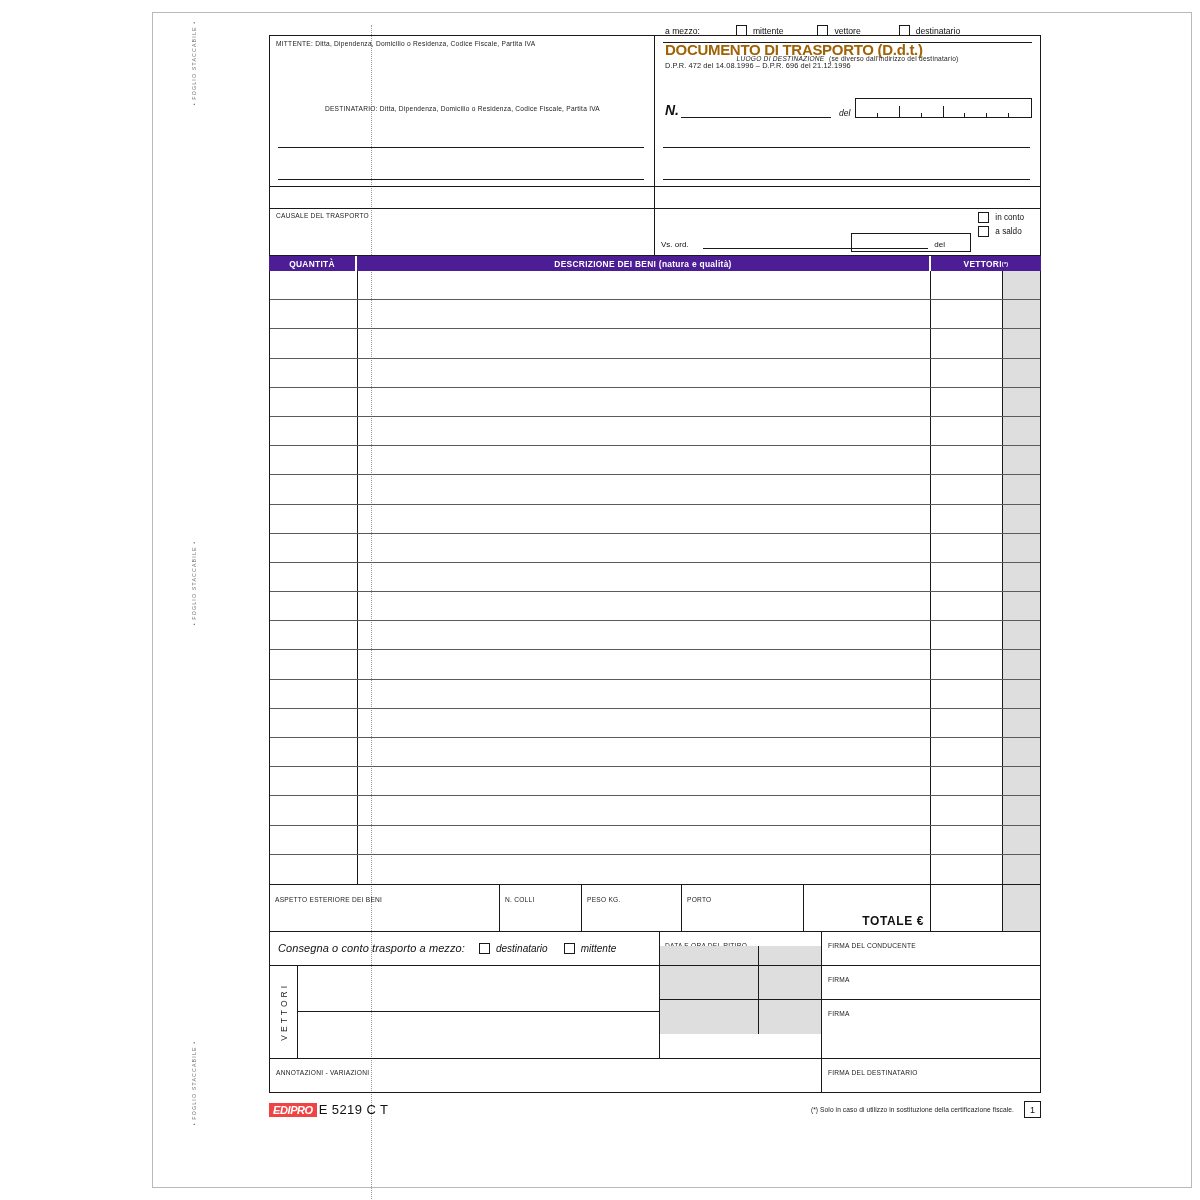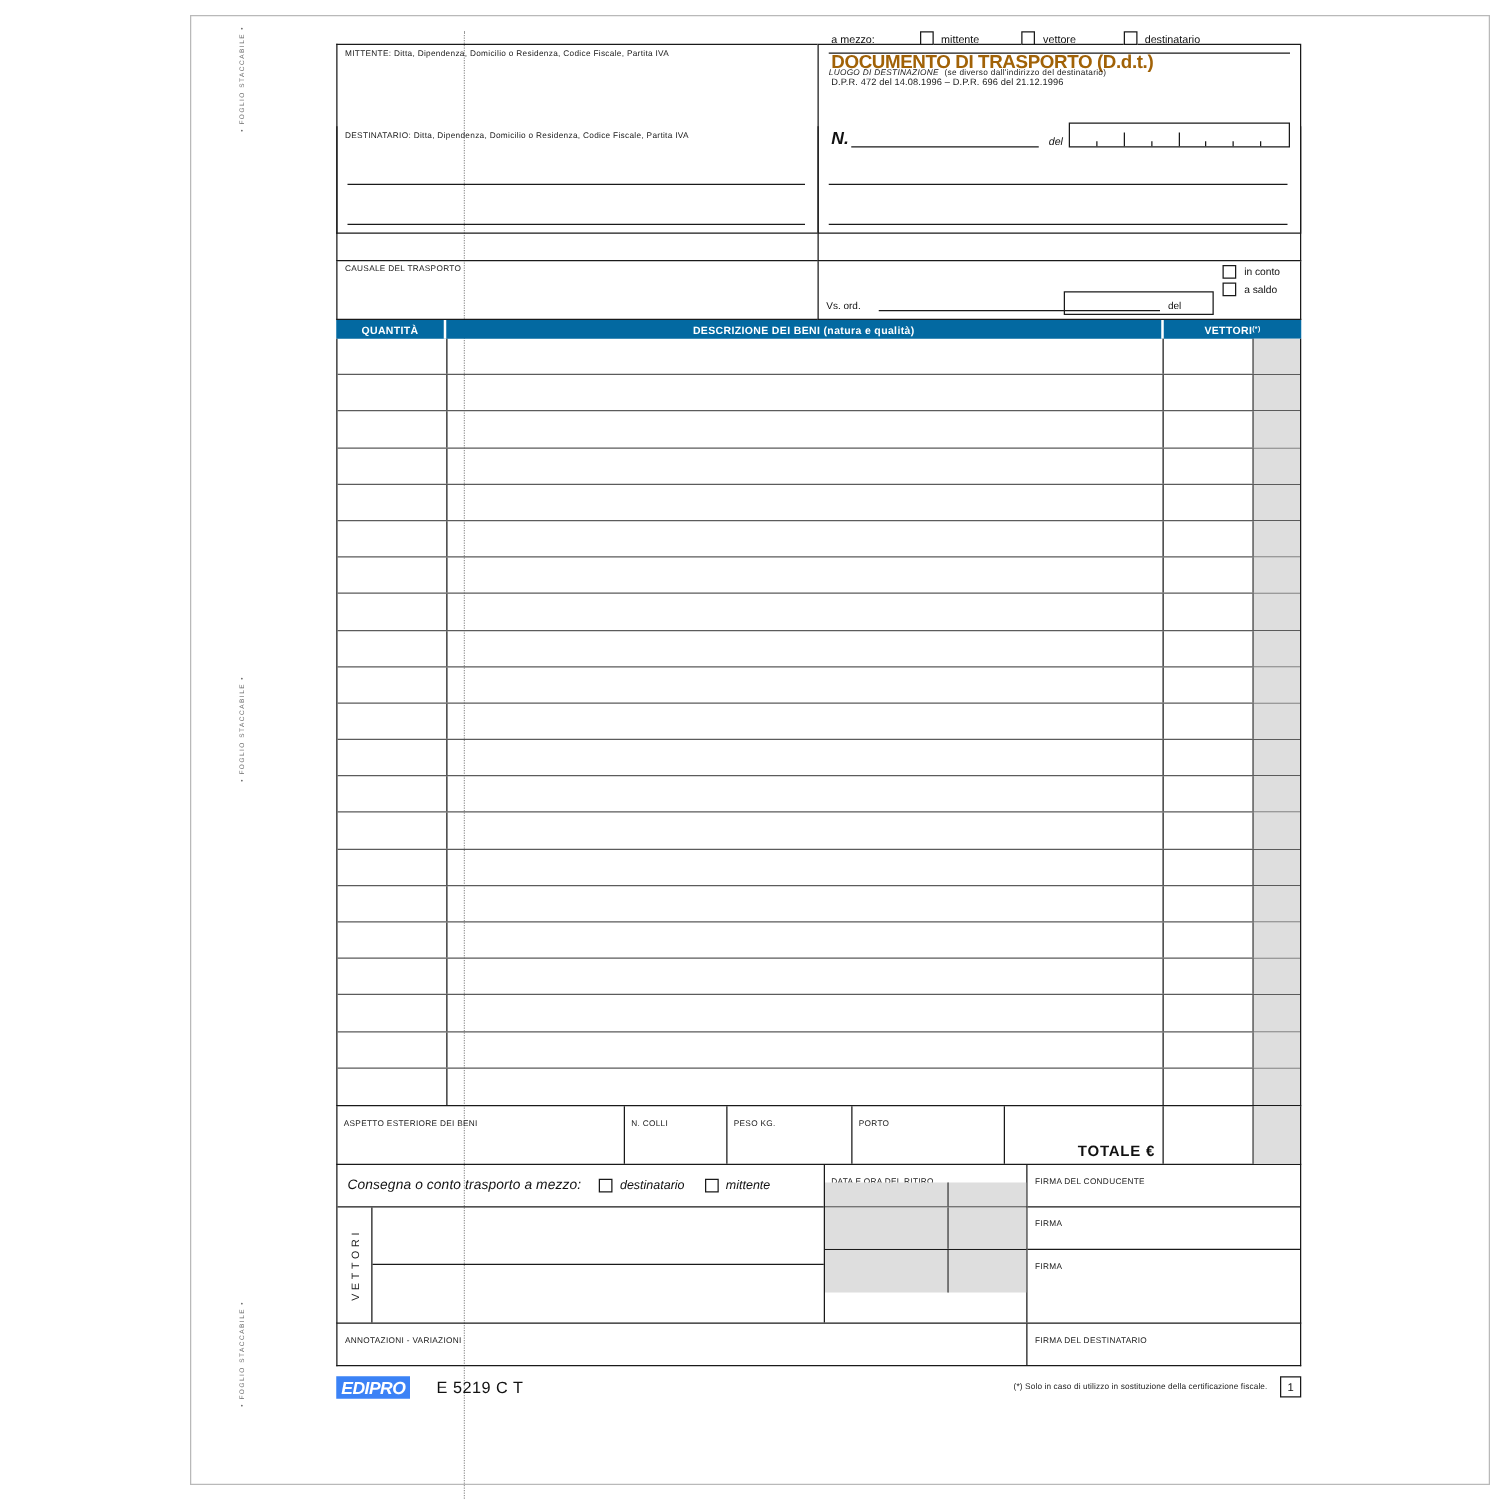--- a/index.html
+++ b/index.html
@@ -111,21 +111,21 @@
   .vsord-lbl{font-size:8px;margin-right:14px;}
   .vsord-blank{flex:1;border-bottom:1px solid #1a1a1a;height:11px;}
   .vsord-del{font-size:8px;margin:0 4px 0 6px;}
   .vsord-date{
     position:absolute;left:196px;bottom:3px;width:120px;height:19px;
     border:1px solid #1a1a1a;box-sizing:border-box;display:flex;align-items:flex-end;
   }
   .conto-box{position:absolute;right:16px;top:3px;}
   .conto-opt{font-size:8.2px;display:flex;align-items:center;margin-bottom:3px;}
   
-  .tbl-head{display:flex;height:15px;background:#0369a1;}
+  .tbl-head{display:flex;height:15px;background:#4c1d95;}
   .th{
     color:#fff;font-weight:bold;font-size:8.4px;letter-spacing:.3px;
     display:flex;align-items:center;justify-content:center;
     box-sizing:border-box;
   }
   .th.q{width:88px;border-right:2px solid #fff;}
   .th.d{flex:1;border-right:2px solid #fff;}
   .th.i{width:110px;}
   .tbl-body{
     border-left:1px solid #1a1a1a;border-right:1px solid #1a1a1a;
@@ -184,23 +184,23 @@
     height:34px;box-sizing:border-box;padding:2px 0 0 6px;border-bottom:1px solid #1a1a1a;
   }
   .firma-cell.last{border-bottom:none;}
   .annot-row{display:flex;border-left:1px solid #1a1a1a;border-right:1px solid #1a1a1a;
     border-bottom:1px solid #1a1a1a;box-sizing:border-box;height:34px;}
   .annot-left{width:552px;box-sizing:border-box;border-right:1px solid #1a1a1a;padding:2px 0 0 6px;}
   .annot-right{flex:1;box-sizing:border-box;padding:2px 0 0 6px;}
   
   .footer{display:flex;align-items:center;margin-top:9px;height:16px;}
   .logo{
-    display:inline-block;background:#3b82f6;color:#fff;font-weight:bold;
-    font-size:14px;letter-spacing:-.4px;padding:1px 4px;font-style:italic;
-    margin-right:21px;
+    display:inline-block;background:#ef4444;color:#fff;font-weight:bold;
+    font-size:11px;letter-spacing:-.4px;padding:1px 4px;font-style:italic;
+    margin-right:2px;
   }
   .code{font-size:13px;letter-spacing:.4px;}
   .foot-note{margin-left:auto;font-size:6.6px;color:#1a1a1a;letter-spacing:.1px;}
   .pagebox{
     margin-left:10px;width:15px;height:15px;border:1px solid #1a1a1a;
     font-size:9px;display:flex;align-items:center;justify-content:center;
   }
   .sup{font-size:5.5px;vertical-align:super;}
 </style>
 </head>
@@ -238,21 +238,21 @@
                 <span class="tick"></span>
             </span>
           </div>
         </div>
       </div>
 
       <div style="display:flex;">
         <div style="width:385px;"></div>
       </div>
 
-      <div class="row-dest" style="margin-top:-86px;">
+      <div class="row-dest" style="margin-top:-86px;text-align:center;">
         <div class="cell-dest" style="border-top:none;">
           <div class="lbl">DESTINATARIO: Ditta, Dipendenza, Domicilio o Residenza, Codice Fiscale, Partita IVA</div>
           <div class="wline" style="top:46px;"></div>
           <div class="wline" style="top:78px;"></div>
         </div>
         <div class="cell-luogo">
           <div class="row-mezzo" style="height:24px;padding-left:2px;margin-top:-86px;border-bottom:1px solid #1a1a1a;">
             <span class="mezzo-lbl">a mezzo:</span>
             <span class="mezzo-opt" style="margin-left:30px;">
               <span class="chk"></span>

